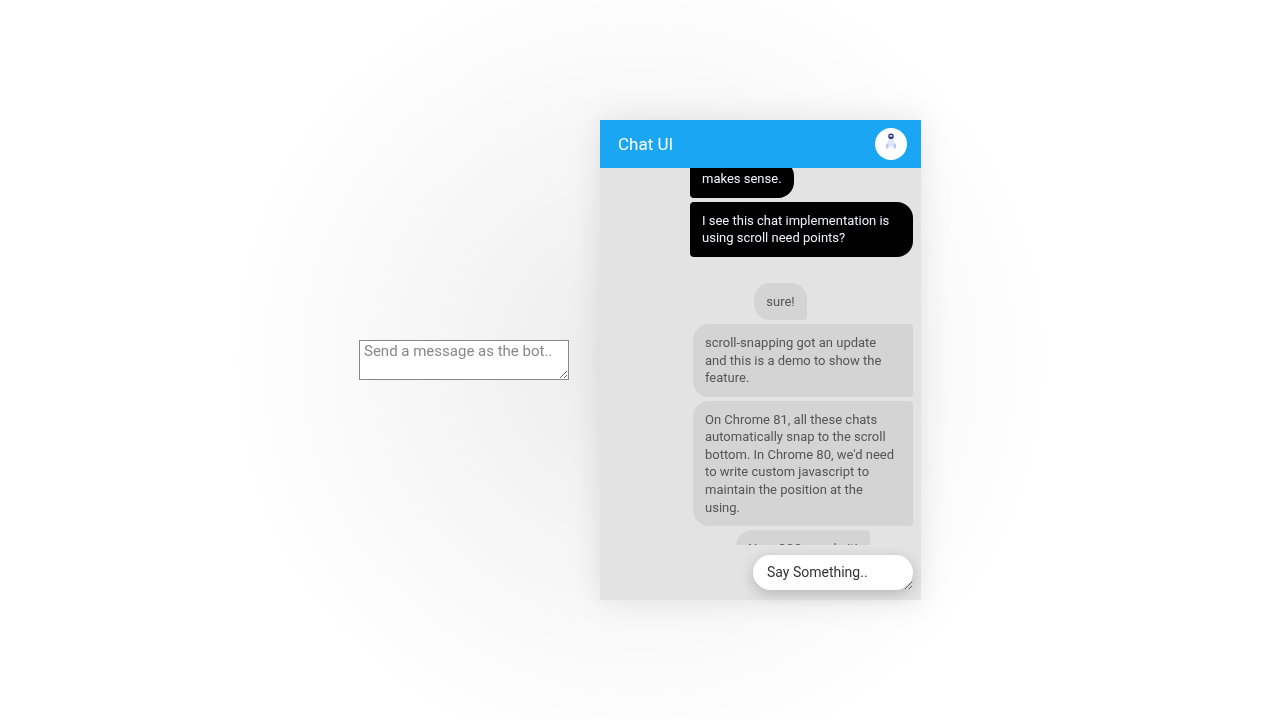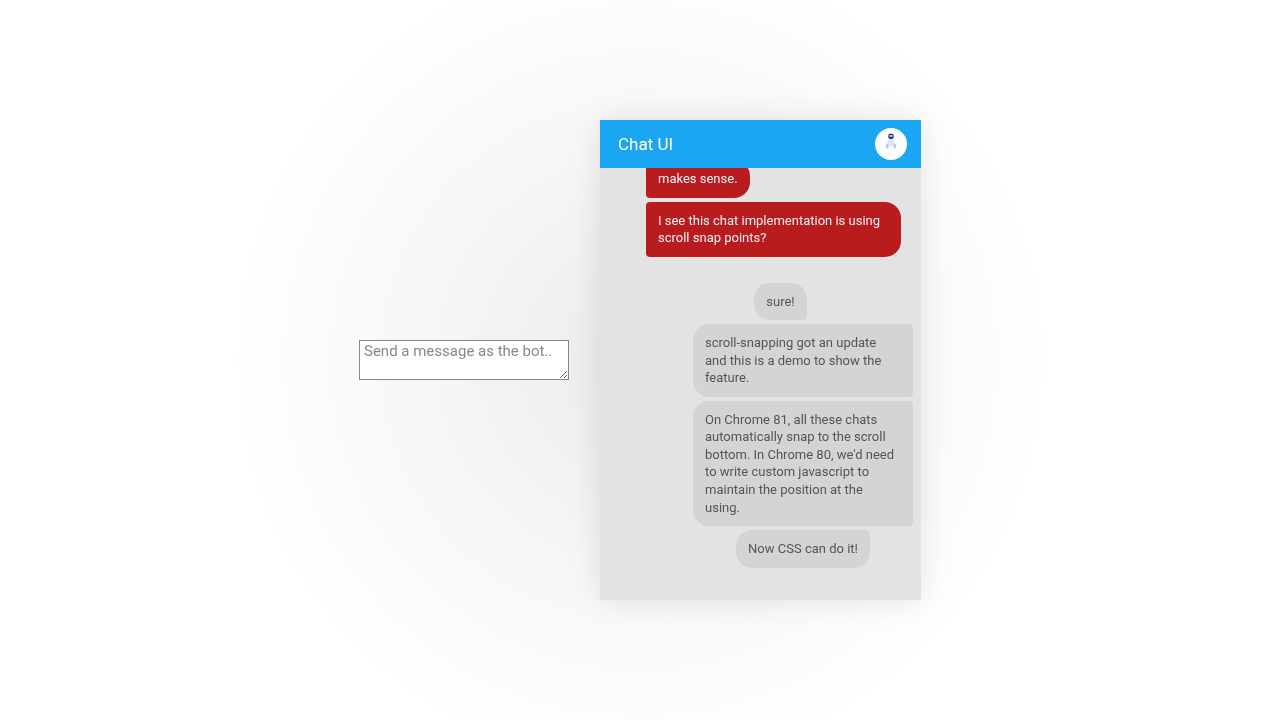--- a/index.html
+++ b/index.html
@@ -93,23 +93,24 @@
     .msg-row.left { justify-content: flex-start; }
     .msg-row.right { justify-content: center; padding-left: 40px; }
     .bubble {
       padding: 10px 12px;
       font-size: 13px;
       line-height: 1.35;
       word-wrap: break-word;
       max-width: 255px;
     }
     .bubble.bot {
-      background: #b91c1c;
+      background: #000000;
       color: #eef0fb;
       border-radius: 16px;
+      margin-left: 44px;
     }
     .bubble.bot.clip-top { border-top-left-radius: 4px; }
     .bubble.bot.clip-bot { border-bottom-left-radius: 4px; }
     .bubble.user {
       background: #d4d4d4;
       color: #555;
       border-radius: 16px;
     }
     .bubble.user.clip-top { border-top-right-radius: 4px; margin-left: 45px; }
     .bubble.user.clip-bot { border-bottom-right-radius: 4px; }
@@ -168,34 +169,37 @@
 
   <div class="chat-scroll">
 
     <div class="msg-group">
       <div class="msg-row left" style="margin-top:-16px;">
         <div class="avatar-slot"></div>
         <div class="bubble bot clip-top clip-bot">makes sense.</div>
       </div>
       <div class="msg-row left">
         <div class="avatar-slot"></div>
-        <div class="bubble bot clip-top clip-bot">I see this chat implementation is using scroll snap points?</div>
+        <div class="bubble bot clip-top clip-bot">I see this chat implementation is using scroll need points?</div>
       </div>
     </div>
 
     <div class="msg-group" style="margin-top:18px;">
       <div class="msg-row right">
         <div class="bubble user clip-bot">sure!</div>
       </div>
       <div class="msg-row right">
         <div class="bubble user clip-top clip-bot">scroll-snapping got an update and this is a demo to show the feature.</div>
       </div>
       <div class="msg-row right">
         <div class="bubble user clip-top clip-bot">On Chrome 81, all these chats automatically snap to the scroll bottom. In Chrome 80, we'd need to write custom javascript to maintain the position at the using.</div>
       </div>
       <div class="msg-row right">
         <div class="bubble user clip-top">Now CSS can do it!</div>
       </div>
     </div>
 
   </div>
 
+  <div class="chat-input-wrap">
+    <textarea class="chat-input" placeholder="Say Something.." style=""></textarea>
+  </div>
 </div>
 
 </body></html>

